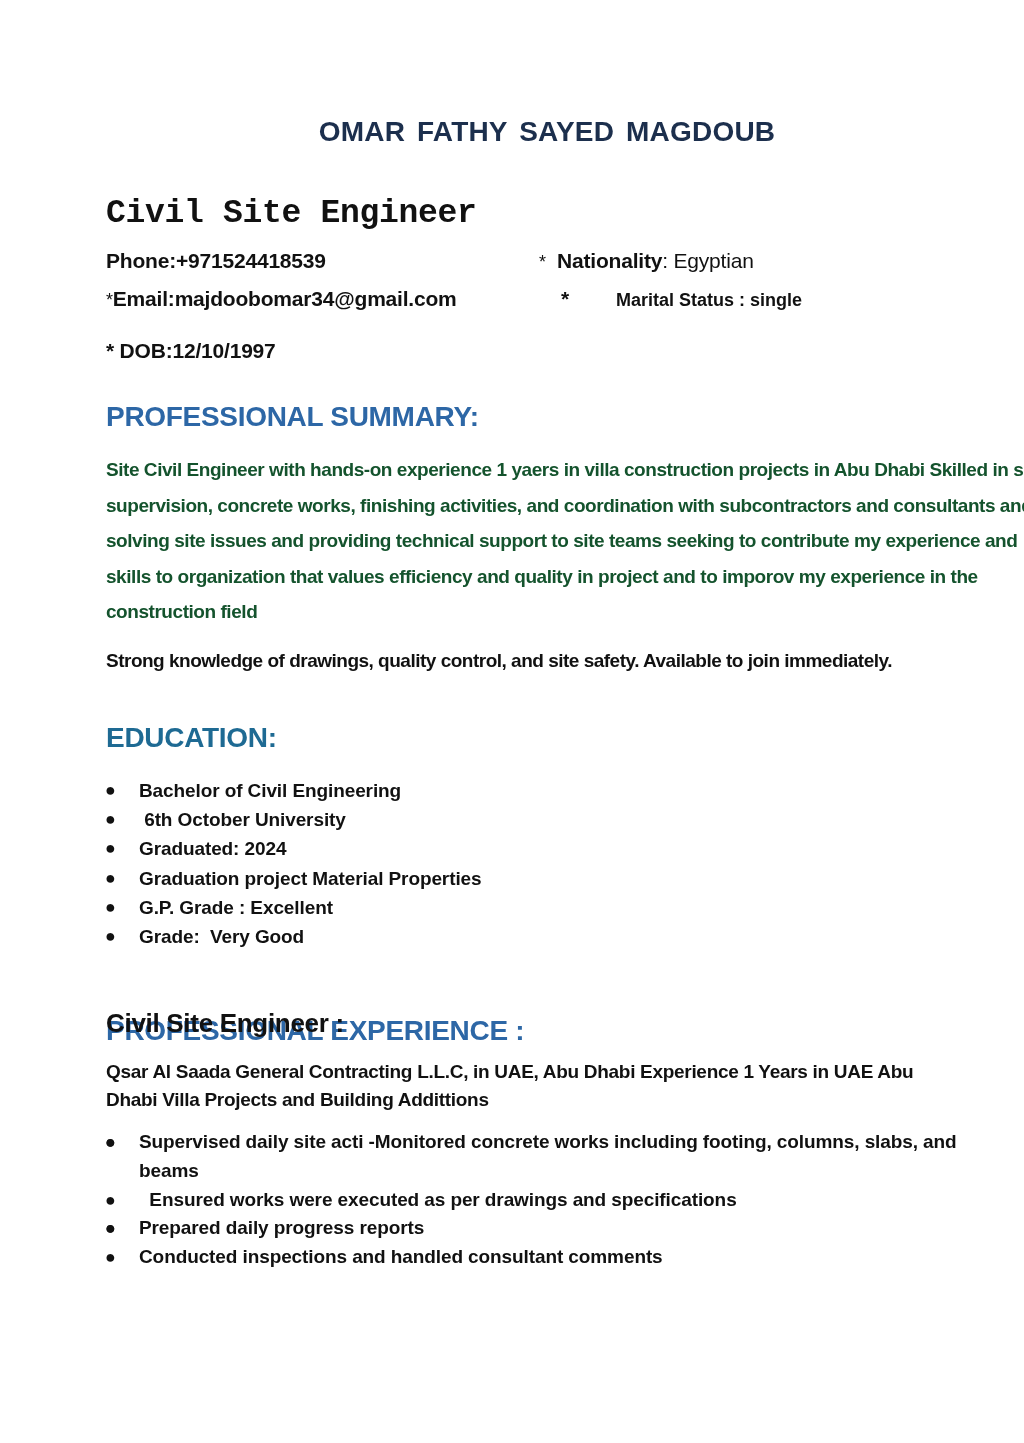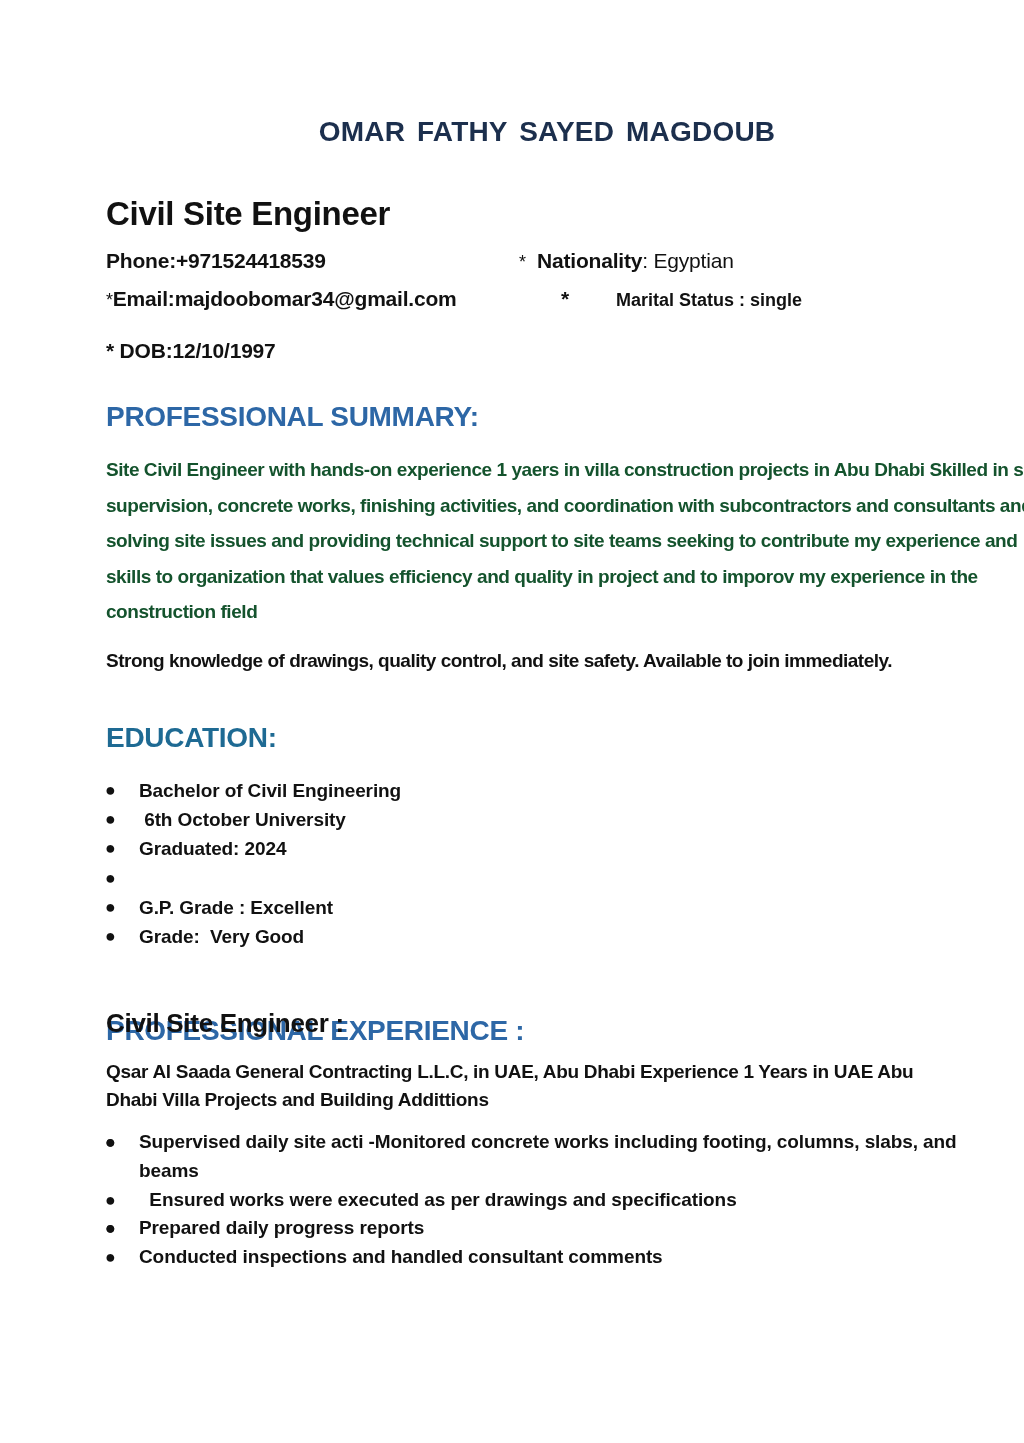--- a/index.html
+++ b/index.html
@@ -1,21 +1,21 @@
 <!DOCTYPE html>
 <html><head>
   <meta charset="utf-8">
   <style>
     html, body { margin: 0; padding: 0; background: #ffffff; }
     body { width: 1024px; height: 1443px; position: relative; overflow: hidden;
       font-family: "Liberation Sans", sans-serif; color: #111111; }
     .abs { position: absolute; white-space: nowrap; padding-left: 35px; }
     .name { left: 0; width: 1024px; top: 116px; text-align: center; font-size: 28px;
       font-weight: bold; color: #1c2f4d; letter-spacing: 0.2px; word-spacing: 4px; }
-    .title { left: 71px; top: 195px; font-size: 33px; font-weight: bold; color: #111; letter-spacing: -0.3px; }
+    .title { left: 71px; top: 195px; font-size: 33px; font-weight: bold; color: #111; letter-spacing: -0.3px; font-family: Liberation Mono, monospace; }
     .info { font-size: 21px; font-weight: bold; color: #111; letter-spacing: -0.2px; }
     .info .light { font-weight: normal; }
     .star { font-weight: normal; font-size: 18px; }
     .marital { font-size: 18px; font-weight: bold; }
     .heading { left: 71px; font-size: 28px; font-weight: bold; letter-spacing: -0.3px; }
     .h-blue { color: #2d67a6; text-align: center; }
     .h-teal { color: #1e6a93; }
     .summary { left: 71px; width: 940px; font-size: 19px; font-weight: bold; line-height: 35.5px;
       white-space: normal; letter-spacing: -0.45px; color: #14532d; }
     .summary2 { left: 71px; top: 650px; font-size: 19px; font-weight: bold; letter-spacing: -0.5px; color: #111; }
@@ -30,21 +30,21 @@
     .exp { left: 139px; top: 1128px; width: 820px; }
     .exp li { line-height: 28.8px; white-space: normal; letter-spacing: -0.3px; }
   </style>
 </head>
 <body>
 
 <div class="abs name">OMAR  FATHY SAYED  MAGDOUB</div>
 <div class="abs title">Civil Site Engineer</div>
 
 <div class="abs info" style="left:71px; top:249px;">Phone:+971524418539</div>
-<div class="abs info" style="left:484px; top:249px;">
+<div class="abs info" style="left:504px; top:249px;">
   <span class="star">*</span>
   &nbsp;<span>Nationality</span><span class="light">: Egyptian</span>
 </div>
 
 <div class="abs info" style="left:71px; top:287px;">
   <span class="star">*</span><span>Email:majdoobomar34@gmail.com</span>
 </div>
 <div class="abs info" style="left:526px; top:287px;">*</div>
 <div class="abs marital" style="left:581px; top:290px;">Marital Status : single</div>
 
@@ -52,21 +52,21 @@
 
 <div class="abs heading h-blue" style="top:401px;">PROFESSIONAL SUMMARY:</div>
 <div class="abs summary" style="top:452px;">Site Civil Engineer with hands-on experience  1 yaers in villa construction projects in Abu Dhabi Skilled in site supervision, concrete works, finishing activities, and coordination with subcontractors and consultants  and solving site issues and providing technical support to site teams seeking to contribute my experience and skills to organization that values efficiency and quality in project and to imporov my experience in the construction field</div>
 <div class="abs summary2">Strong knowledge of drawings, quality control, and site safety. Available to join immediately.</div>
 
 <div class="abs heading h-teal" style="top:722px;">EDUCATION:</div>
 <ul class="list edu">
   <li><span class="bullet">●</span><span>Bachelor of Civil Engineering</span></li>
   <li><span class="bullet">●</span><span style="white-space:pre"> 6th October University</span></li>
   <li><span class="bullet">●</span><span>Graduated: 2024</span></li>
-  <li><span class="bullet">●</span></li>
+  <li><span class="bullet">●</span><span>Graduation project Material Properties</span></li>
   <li><span class="bullet">●</span><span>G.P. Grade : Excellent</span></li>
   <li><span class="bullet">●</span><span style="white-space:pre">Grade:  Very Good</span></li>
 </ul>
 
 <div class="abs heading h-blue" style="top:967px;margin-top:48px;">PROFESSIONAL EXPERIENCE :</div>
 <div class="abs exp-sub">Civil Site Engineer :</div>
 <div class="abs company"> Qsar Al Saada General Contracting L.L.C,  in UAE, Abu Dhabi Experience 1 Years in UAE Abu Dhabi   Villa  Projects and Building Addittions</div>
 
 <ul class="list exp">
   <li><span class="bullet">●</span></li>

